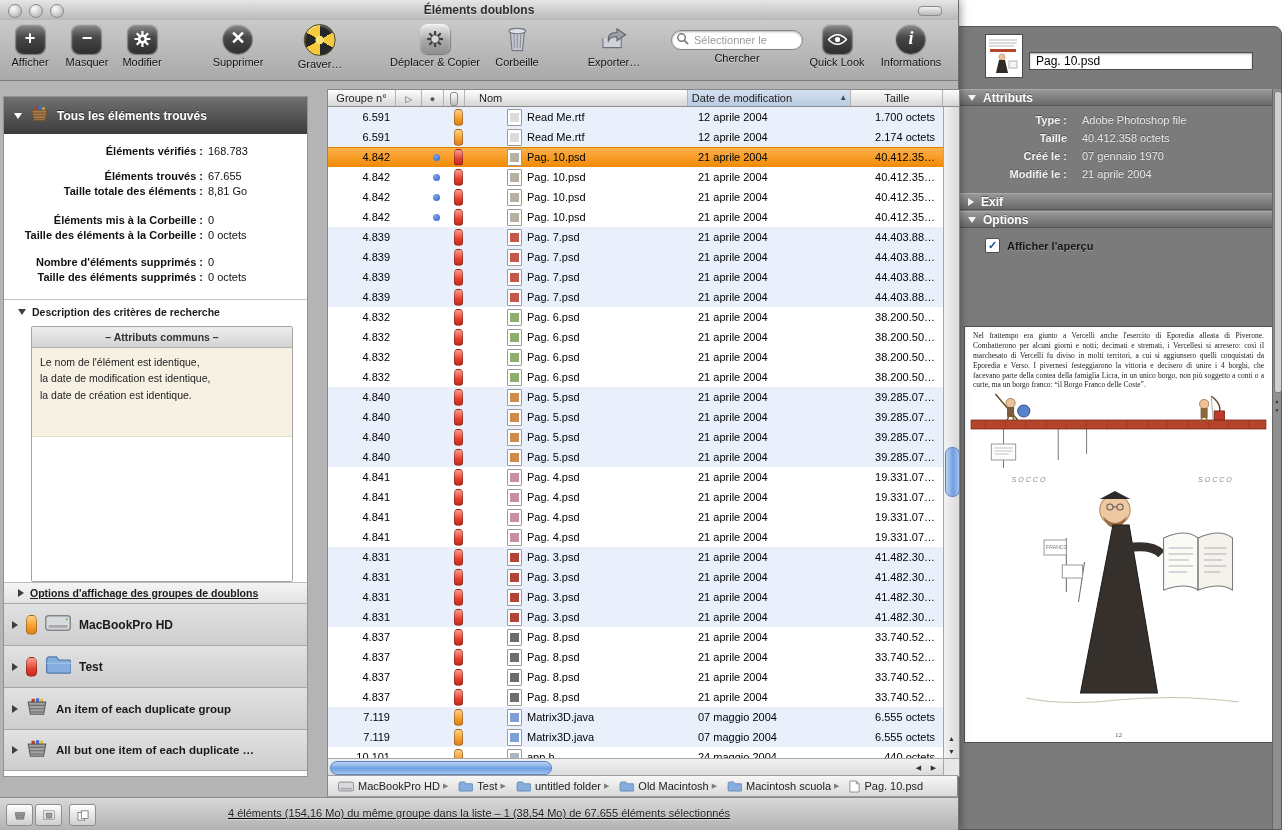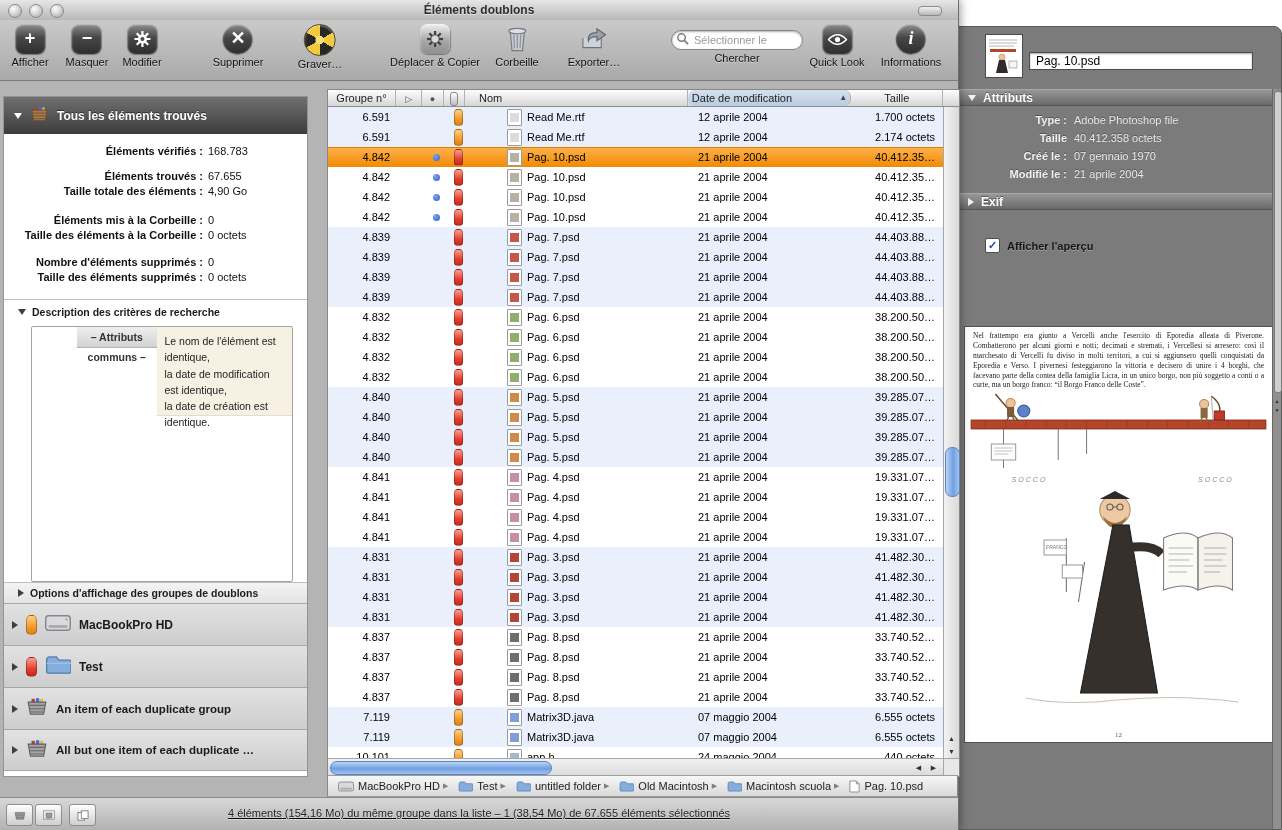--- a/index.html
+++ b/index.html
@@ -38,45 +38,45 @@
   .tri-d{width:0;height:0;border-left:4px solid transparent;border-right:4px solid transparent;border-top:6px solid #3f3f3f;}
   .tri-r{width:0;height:0;border-top:4px solid transparent;border-bottom:4px solid transparent;border-left:6px solid #3f3f3f;}
   .stats{padding:10px 10px 8px 4px;font-size:11px;color:#111;}
   .stat{display:flex;line-height:15px;}
   .stat .sl{width:195px;text-align:right;font-weight:bold;}
   .stat .sv{padding-left:5px;}
   .stat:nth-of-type(2){margin-top:10px;}
   .stat:nth-of-type(4){margin-top:14px;}
   .stat:nth-of-type(6){margin-top:12px;}
   .crit-title{display:flex;align-items:center;gap:6px;padding:6px 8px 4px 14px;font-size:10.5px;font-weight:bold;color:#1c1c1c;border-top:1px solid #c2c2c2;margin-top:6px;}
-  .critbox{margin:4px 14px 0 27px;height:254px;border:1px solid #a3a3a3;border-radius:2px;display:flex;flex-direction:row;overflow:hidden;background:#fff;padding-left:45px;}
+  .critbox{margin:4px 14px 0 27px;height:254px;border:1px solid #a3a3a3;border-radius:2px;display:flex;flex-direction:column;overflow:hidden;background:#fff;}
   .critbox-h{height:20px;line-height:20px;text-align:center;font-size:10.5px;font-weight:bold;color:#333;background:linear-gradient(#efefef,#d2d2d2);border-bottom:1px solid #b3b3b3;}
   .critbox-cream{height:76px;background:#f7f1e4;border-bottom:1px solid #e4ddca;padding:6px 8px;font-size:10.5px;line-height:1.55;color:#222;}
   .critbox-white{flex:1;background:#fff;}
-  .opts-title{display:flex;align-items:center;gap:6px;height:20px;padding:0 8px 0 14px;font-size:10.5px;font-weight:bold;color:#1c1c1c;border-top:1px solid #bdbdbd;background:linear-gradient(#f4f4f4,#e3e3e3);}
+  .opts-title{display:flex;align-items:center;gap:6px;height:20px;padding:0 8px 0 14px;font-size:10.5px;font-weight:bold;color:#1c1c1c;border-top:1px solid #bdbdbd;background:linear-gradient(#f4f4f4,#e3e3e3);text-decoration:underline;}
   .srcrow{height:42px;box-sizing:border-box;border-top:1px solid #a7a7a7;background:linear-gradient(#e2e2e2,#cdcdcd);display:flex;align-items:center;gap:8px;padding:0 8px;}
   .srcrow .lbl{font-size:12px;font-weight:bold;color:#1a1a1a;}
   .srcrow .lbl.sm{font-size:11.5px;font-weight:600;}
   .capsule{display:inline-block;width:7px;height:15px;border-radius:4px;border:1px solid rgba(0,0,0,.28);}
   .capsule.big{width:9px;height:18px;border-radius:5px;}
   .capsule.orange{background:linear-gradient(180deg,#ffd084,#f29b2e 60%,#df7f12);}
   .capsule.red{background:linear-gradient(180deg,#ff9d8f,#e4402f 60%,#c52a1a);}
 
   
   .table-area{position:absolute;left:327px;top:89px;width:631px;height:686px;border:1px solid #878787;box-sizing:content-box;background:#fff;}
   .thead{position:absolute;left:0;top:0;width:631px;height:17px;display:flex;background:linear-gradient(#fdfdfd,#d6d6d6);border-bottom:1px solid #8e8e8e;box-sizing:border-box;font-size:11px;color:#222;}
   .th{border-right:1px solid #b2b2b2;line-height:16px;box-sizing:border-box;overflow:hidden;white-space:nowrap;}
   .th.sorted{background:linear-gradient(#d6e1ef,#b9cbe2);display:flex;justify-content:space-between;align-items:center;padding:0 3px 0 4px;}
   .sortarrow{font-size:8px;color:#3c4a5e;}
   .w-group{width:70px;text-align:center;}
   .w-play{width:27px;text-align:center;}
   .w-dot{width:22px;text-align:center;}
   .w-cap{width:22px;text-align:center;}
   .w-name{width:229px;padding-left:14px;}
-  .w-date{width:168px;border-radius:7px;}
+  .w-date{width:168px;}
   .w-size{width:95px;text-align:center;}
   .w-capend{width:16px;border-right:0;}
   .hdr-glyph{font-size:9px;color:#555;}
   .caphdr{display:inline-block;width:6px;height:12px;border:1px solid #8a8a8a;border-radius:3px;background:linear-gradient(#fff,#bdbdbd);vertical-align:middle;}
   .rows{position:absolute;left:0;top:17px;width:615px;height:651px;overflow:hidden;background:#fff;}
   .trow{display:flex;height:20px;line-height:20px;font-size:11px;color:#000;}
   .trow.blue{background:#e9f0fb;}
   .trow.white{background:#fff;}
   .trow.selected{background:linear-gradient(#ffb24d,#f08a05);box-shadow:inset 0 1px 0 #d97f00;}
   .c-group{width:70px;text-align:right;padding-right:8px;box-sizing:border-box;}
@@ -120,21 +120,21 @@
   .drawer{position:absolute;left:958px;top:26px;width:324px;height:804px;background:#7b7b7b;border:1px solid #5a5a5a;border-radius:0 8px 0 0;box-sizing:border-box;z-index:1;}
   .thumbbox{position:absolute;left:26px;top:7px;width:36px;height:42px;background:#fff;border:1px solid #4a4a4a;overflow:hidden;}
   .fname{position:absolute;left:70px;top:24px;width:224px;height:18px;}
   .fname input{width:100%;height:100%;box-sizing:border-box;border:1px solid #4d4d4d;background:#fff;font-size:12px;font-family:"Liberation Sans",sans-serif;padding:0 6px;color:#000;box-shadow:inset 0 1px 2px rgba(0,0,0,.35);}
   .dsection{position:absolute;left:0;right:9px;height:17px;background:linear-gradient(#989898,#696969);border-top:1px solid #a8a8a8;border-bottom:1px solid #555;display:flex;align-items:center;gap:7px;padding:0 9px;color:#fff;font-size:12px;font-weight:bold;text-shadow:0 -1px 0 rgba(0,0,0,.4);box-sizing:border-box;}
   .dtri-d{width:0;height:0;border-left:4px solid transparent;border-right:4px solid transparent;border-top:6px solid #f2f2f2;}
   .dtri-r{width:0;height:0;border-top:4px solid transparent;border-bottom:4px solid transparent;border-left:6px solid #f2f2f2;}
   .attrs{position:absolute;left:0;top:84px;right:12px;font-size:11px;}
   .attr{display:flex;line-height:18px;align-items:flex-end;}
   .attr .al{width:108px;text-align:right;font-weight:bold;color:#f2f2f2;text-shadow:0 -1px 0 rgba(0,0,0,.35);}
-  .attr .av{padding-left:7px;color:#e9e9e9;text-shadow:0 -1px 0 rgba(0,0,0,.3);}
+  .attr .av{padding-left:7px;color:#e9e9e9;text-shadow:0 -1px 0 rgba(0,0,0,.3);margin-left:8px;}
   .chkrow{position:absolute;left:26px;top:211px;display:flex;align-items:center;gap:7px;}
   .chk{width:13px;height:13px;background:#fff;border:1px solid #4d4d4d;border-radius:2px;font-size:11px;line-height:12px;text-align:center;color:#1e4f9e;font-weight:bold;}
   .chklbl{font-size:11px;font-weight:bold;color:#161616;text-shadow:0 1px 0 rgba(255,255,255,.25);}
   .preview{position:absolute;left:5px;top:299px;width:309px;height:417px;background:#fff;border:1px solid #4f4f4f;box-sizing:border-box;overflow:hidden;}
   .ptext{padding:4px 8px 2px;font-family:"Liberation Serif",serif;font-size:7.5px;line-height:1.32;color:#1a1a1a;text-align:justify;}
   .pagenum{position:absolute;left:0;right:0;bottom:3px;text-align:center;font-size:7px;color:#555;font-family:"Liberation Serif",serif;}
   .dscroll{position:absolute;top:62px;right:0;bottom:0;width:9px;background:#8f8f8f;border-left:1px solid #676767;box-sizing:border-box;}
   .dthumb{position:absolute;left:1px;top:2px;width:6px;height:300px;border-radius:3px;background:#cfcfcf;border:1px solid #7a7a7a;}
   .darrows{position:absolute;left:0;top:308px;width:8px;}
   .darrows span{display:block;font-size:5px;line-height:9px;text-align:center;color:#2e2e2e;}
@@ -201,21 +201,21 @@
       <div class="titem" style="left:517px">
         <div class="plainicon">
             <svg width="24" height="28" viewBox="0 0 20 24">
               <path d="M4 6 h12 l-1.5 16 h-9 z" fill="#c6cad1" stroke="#767b83"></path>
               <ellipse cx="10" cy="5.2" rx="7.2" ry="2.3" fill="#dde1e7" stroke="#767b83"></ellipse>
               <path d="M7 8 l.6 12 M10 8 v12 M13 8 l-.6 12" stroke="#8d929b" fill="none"></path>
             </svg>
           </div>
         <div class="tlabel">Corbeille</div>
       </div>
-      <div class="titem" style="left:594px">
+      <div class="titem" style="left:614px">
         <div class="plainicon">
             <svg width="28" height="26" viewBox="0 0 26 24">
               <path d="M3 11 v9 h17 v-9" fill="#cfd3d9" stroke="#6e7278"></path>
               <path d="M8 14 q-1-8 8-8 l0-3.5 8 5.5 -8 5.5 0-3.5 q-6-.5-8 4 z" fill="#9aa1ab" stroke="#5e636b"></path>
             </svg>
           </div>
         <div class="tlabel">Exporter…</div>
       </div>
       <div class="titem" style="left:737px">
         <div class="searchwrap">
@@ -260,21 +260,21 @@
             <span class="sv">168.783</span>
           </div>
 
           <div class="stat">
             <span class="sl">Éléments trouvés :</span>
             <span class="sv">67.655</span>
           </div>
 
           <div class="stat">
             <span class="sl">Taille totale des éléments :</span>
-            <span class="sv">4,90 Go</span>
+            <span class="sv">8,81 Go</span>
           </div>
 
           <div class="stat">
             <span class="sl">Éléments mis à la Corbeille :</span>
             <span class="sv">0</span>
           </div>
 
           <div class="stat">
             <span class="sl">Taille des éléments à la Corbeille :</span>
             <span class="sv">0 octets</span>
@@ -1154,20 +1154,24 @@
 
         <div class="attr">
           <span class="al">Modifié le :</span>
           <span class="av">21 aprile 2004</span>
         </div>
       </div>
 
     <div class="dsection" style="top:166px">
       <span class="dtri-r"></span>
       <span>Exif</span>
+    </div>
+    <div class="dsection" style="top:184px">
+      <span class="dtri-d"></span>
+      <span>Options</span>
     </div>
 
     <div class="chkrow">
       <span class="chk">✓</span>
       <span class="chklbl">Afficher l'aperçu</span>
     </div>
 
     <div class="preview">
       <div class="ptext">Nel frattempo era giunto a Vercelli anche l'esercito di Eporedia alleata di Piverone. Combatterono per alcuni giorni e notti; decimati e stremati, i Vercellesi si arresero: così il marchesato di Vercelli fu diviso in molti territori, a cui si aggiunsero quelli conquistati da Eporedia e Verso. I pivernesi festeggiarono la vittoria e decisero di unire i 4 borghi, che facevano parte della contea della famiglia Licra, in un unico borgo, non più soggetto a conti o a curte, ma un borgo franco: “il Borgo Franco delle Coste”.</div>
       <svg width="307" height="320" viewBox="0 0 303 320" preserveAspectRatio="none">

